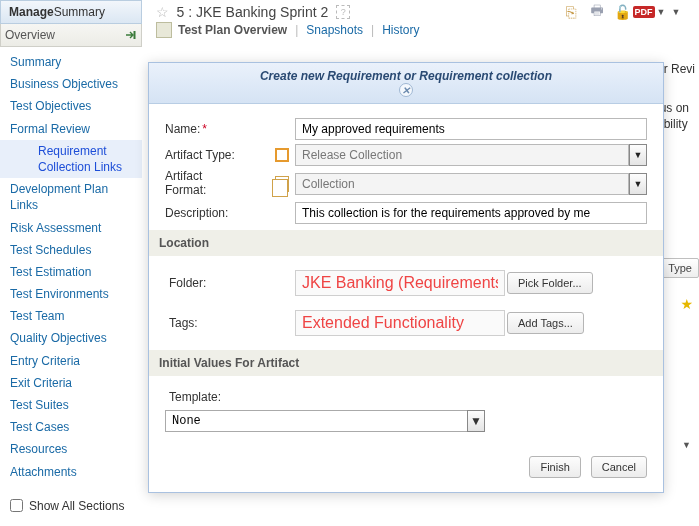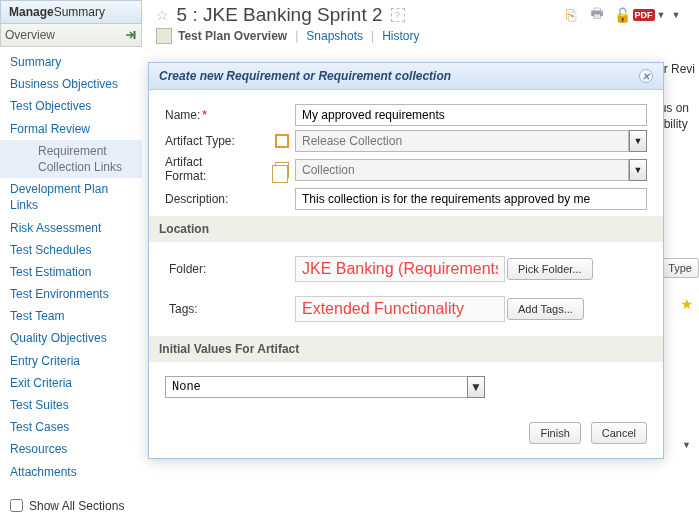--- a/index.html
+++ b/index.html
@@ -6,28 +6,28 @@
   body { font-family: Arial, Helvetica, sans-serif; font-size: 12px; color: #333; background: #fff; width: 699px; height: 526px; overflow: hidden; position: relative; }
   a { color: #1a6aa6; text-decoration: none; }
 
   .sidebar { position: absolute; left: 0; top: 0; width: 142px; }
   .sidebar-hdr { background: linear-gradient(#f2f6fb,#dbe7f3); border: 1px solid #b9cde0; padding: 4px 8px; font-size: 12px; display:flex; align-items:center; }
   .sidebar-hdr b { font-weight: bold; }
   .sidebar-sub { background: linear-gradient(#f6f6f3,#ecece6); border: 1px solid #cfcfc8; border-top:none; padding: 4px 4px; font-size: 12px; color:#555; display:flex; justify-content:space-between; align-items:center;}
   .pin-icon { width:12px; height:12px; display:inline-block; }
   .nav { border-top:none; padding: 4px 0 8px 0; }
   .nav-item { display:block; padding: 3px 10px; color:#1a6aa6; cursor:pointer; line-height:1.35;}
-  .nav-item.active { background:#e8effa; color:#737373;padding-left:38px; }
+  .nav-item.active { background:#e8effa; color:#1d4ed8;padding-left:38px; }
   .show-all { padding: 8px 10px; display:flex; align-items:center; gap:6px; color:#333; }
   .show-all input { margin:0; }
 
   .main { position:absolute; left:150px; top:0; right:0; }
   .title-row { display:flex; align-items:center; gap:8px; padding:4px 6px 2px 6px; }
   .star { color:#b8b8b8; font-size:14px; }
-  .title-text { font-size:19px; color:#444; }
+  .title-text { font-size:14px; color:#444; }
   .title-help { width:14px; height:14px; border:1px dashed #bbb; color:#bbb; font-size:9px; display:inline-flex; align-items:center; justify-content:center; }
   .title-spacer { flex:1; }
   .toolbar-icons { display:flex; gap:10px; align-items:center; padding-right:10px;}
   .ico { width:16px; height:16px; display:inline-flex; align-items:center; justify-content:center; font-size:14px; cursor:pointer;}
   .ico-copy { color:#c79b4a;}
   .ico-print { color:#9aa0b0;}
   .ico-lock { color:#d8a92e;}
   .ico-pdf { background:#c62828;color:#fff;font-size:9px;font-weight:bold;border-radius:2px;padding:1px 2px;}
   .menu-caret { font-size:9px;color:#555;margin-left:2px;}
 
@@ -35,21 +35,21 @@
   .subnav .plan-ico { width:16px; height:16px; background:#e8e8d8; border:1px solid #bdbd9e; display:inline-block;}
   .subnav b { color:#555; font-weight:bold;}
   .subnav .sep { color:#bbb; padding:0 2px;}
   .under-rev { position:absolute; right:4px; top:62px; color:#333; display:flex; align-items:center; gap:4px;}
   .para { position:absolute; right:4px; top:100px; width:48px; color:#333; line-height:1.35; text-align:left;}
   .type-btn { position:absolute; right:0; top:258px; border:1px solid #bfbfbf; background:linear-gradient(#fff,#eee); padding:3px 6px; font-size:11px; border-radius:2px; color:#444; cursor:pointer;}
   .star-peek { position:absolute; right:6px; top:296px; color:#e6b800; font-size:14px;}
   .tri-peek { position:absolute; right:8px; top:440px; font-size:9px; color:#555;}
 
   .dialog { position:absolute; left:148px; top:62px; width:516px; background:#fff; border:1px solid #a9c1e0; box-shadow:0 2px 12px rgba(0,0,0,0.18); }
-  .dlg-title { background:linear-gradient(#eaf1fb,#d5e3f4); padding:6px 10px; font-style:italic; font-weight:bold; color:#2a4a73; display:flex; justify-content:space-between; align-items:center; border-bottom:1px solid #b8cde4;}
+  .dlg-title { background:linear-gradient(#eaf1fb,#d5e3f4); padding:6px 10px; font-style:italic; font-weight:bold; color:#2a4a73; display:flex; justify-content:space-between; align-items:center; border-bottom:1px solid #b8cde4;flex-direction:column;}
   .dlg-close { width:14px; height:14px; border:1px solid #9fb7d3; border-radius:7px; color:#6a89ad; font-size:10px; display:inline-flex; align-items:center; justify-content:center; cursor:pointer; background:#f4f8fd;}
   .dlg-body { padding:14px 16px 12px 16px; }
   .row { display:flex; align-items:center; margin-bottom:4px; }
   .row .lbl { width:110px; color:#333; }
   .row .req { color:#c02; margin-left:2px;}
   .row .icon-slot { width:20px; display:inline-flex; justify-content:flex-start;}
   .row .inp { flex:1; }
   .row input[type=text] { width:100%; border:1px solid #b9b9b9; padding:3px 6px; font-size:12px; background:#fff; }
   .row input[readonly] { background:#f4f4f4; color:#777; }
   .select-wrap { flex:1; display:flex; }
@@ -212,20 +212,21 @@
 
     <div class="loc-row">
       <span class="lbl">Tags:</span>
       <span class="ro-input"><input type="text" readonly="" value="Extended Functionality" style=""></span>
       <button class="btn">Add Tags...</button>
     </div>
 
     <div class="section-band">Initial Values For Artifact</div>
 
     <div class="tmpl-row">
+      <span class="tmpl-label">Template:</span>
       <span class="tmpl-select">
         <input type="text" readonly="" value="None" style="">
         <span class="caret-btn">
             <span>▼</span>
           </span>
       </span>
     </div>
 
   </div>
   <div class="dlg-footer">

